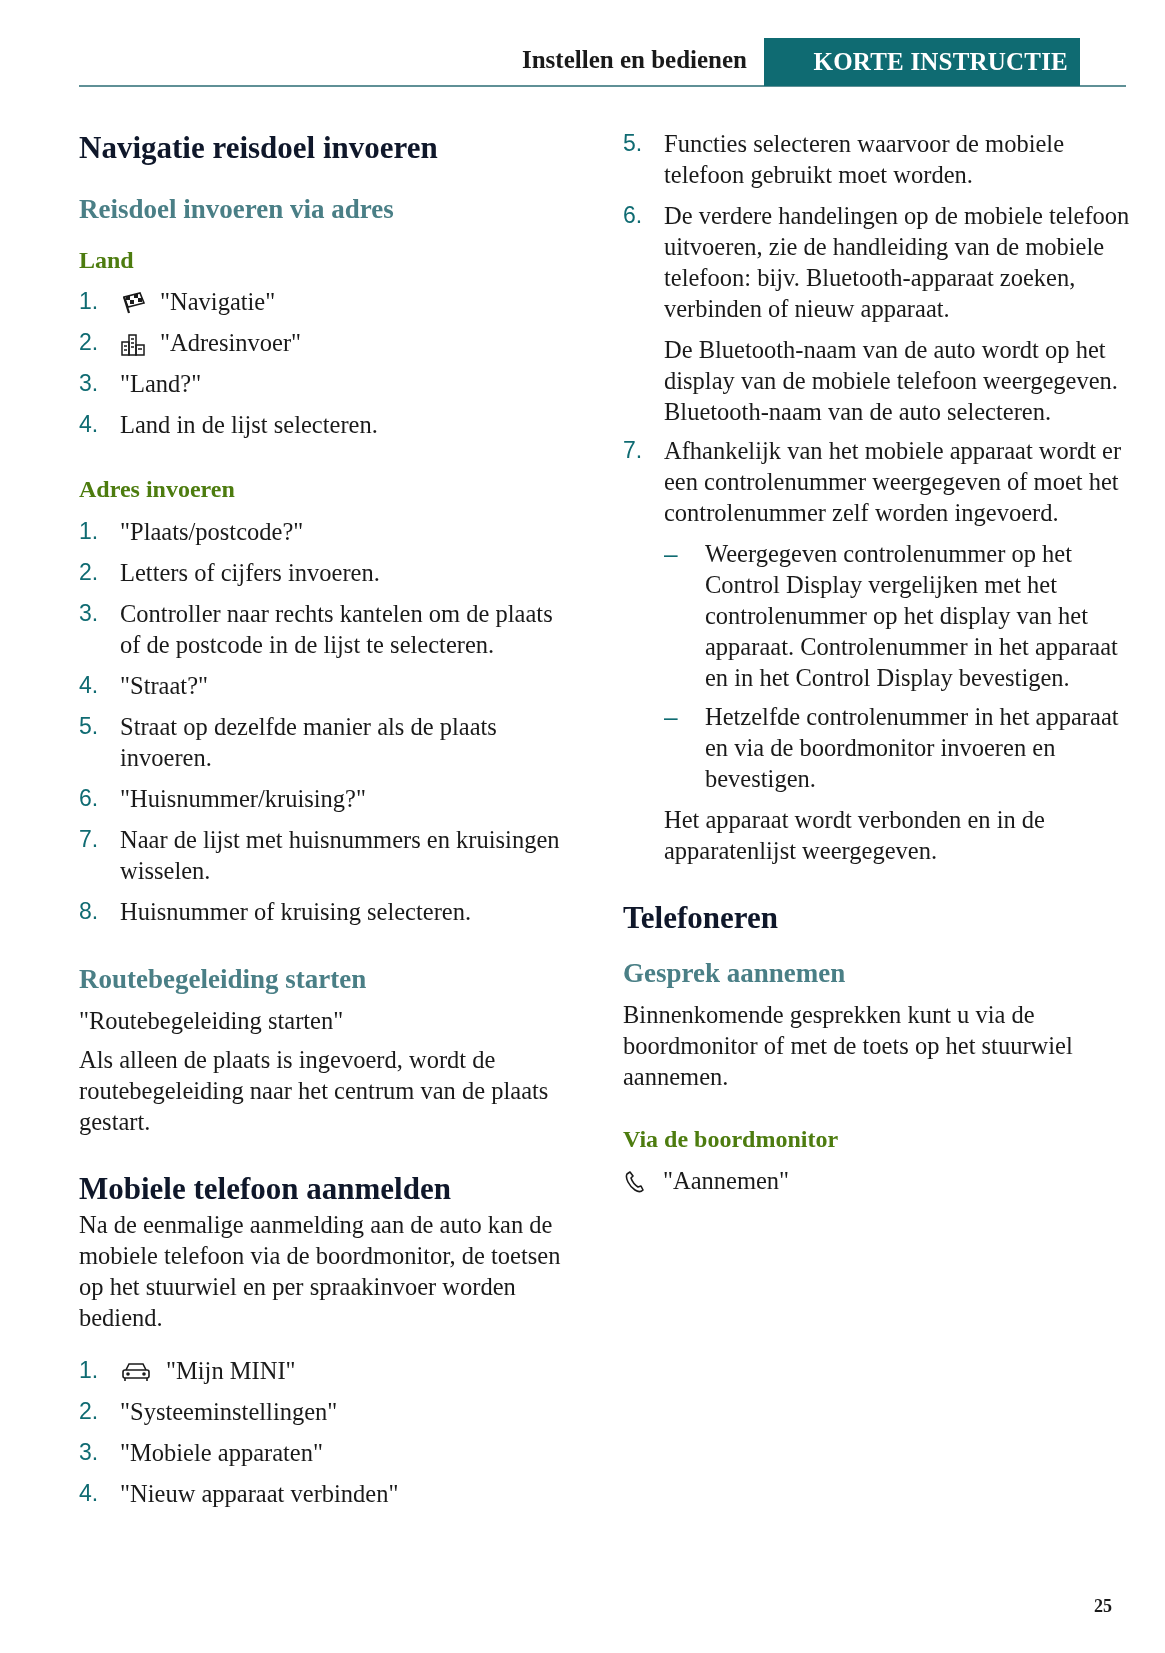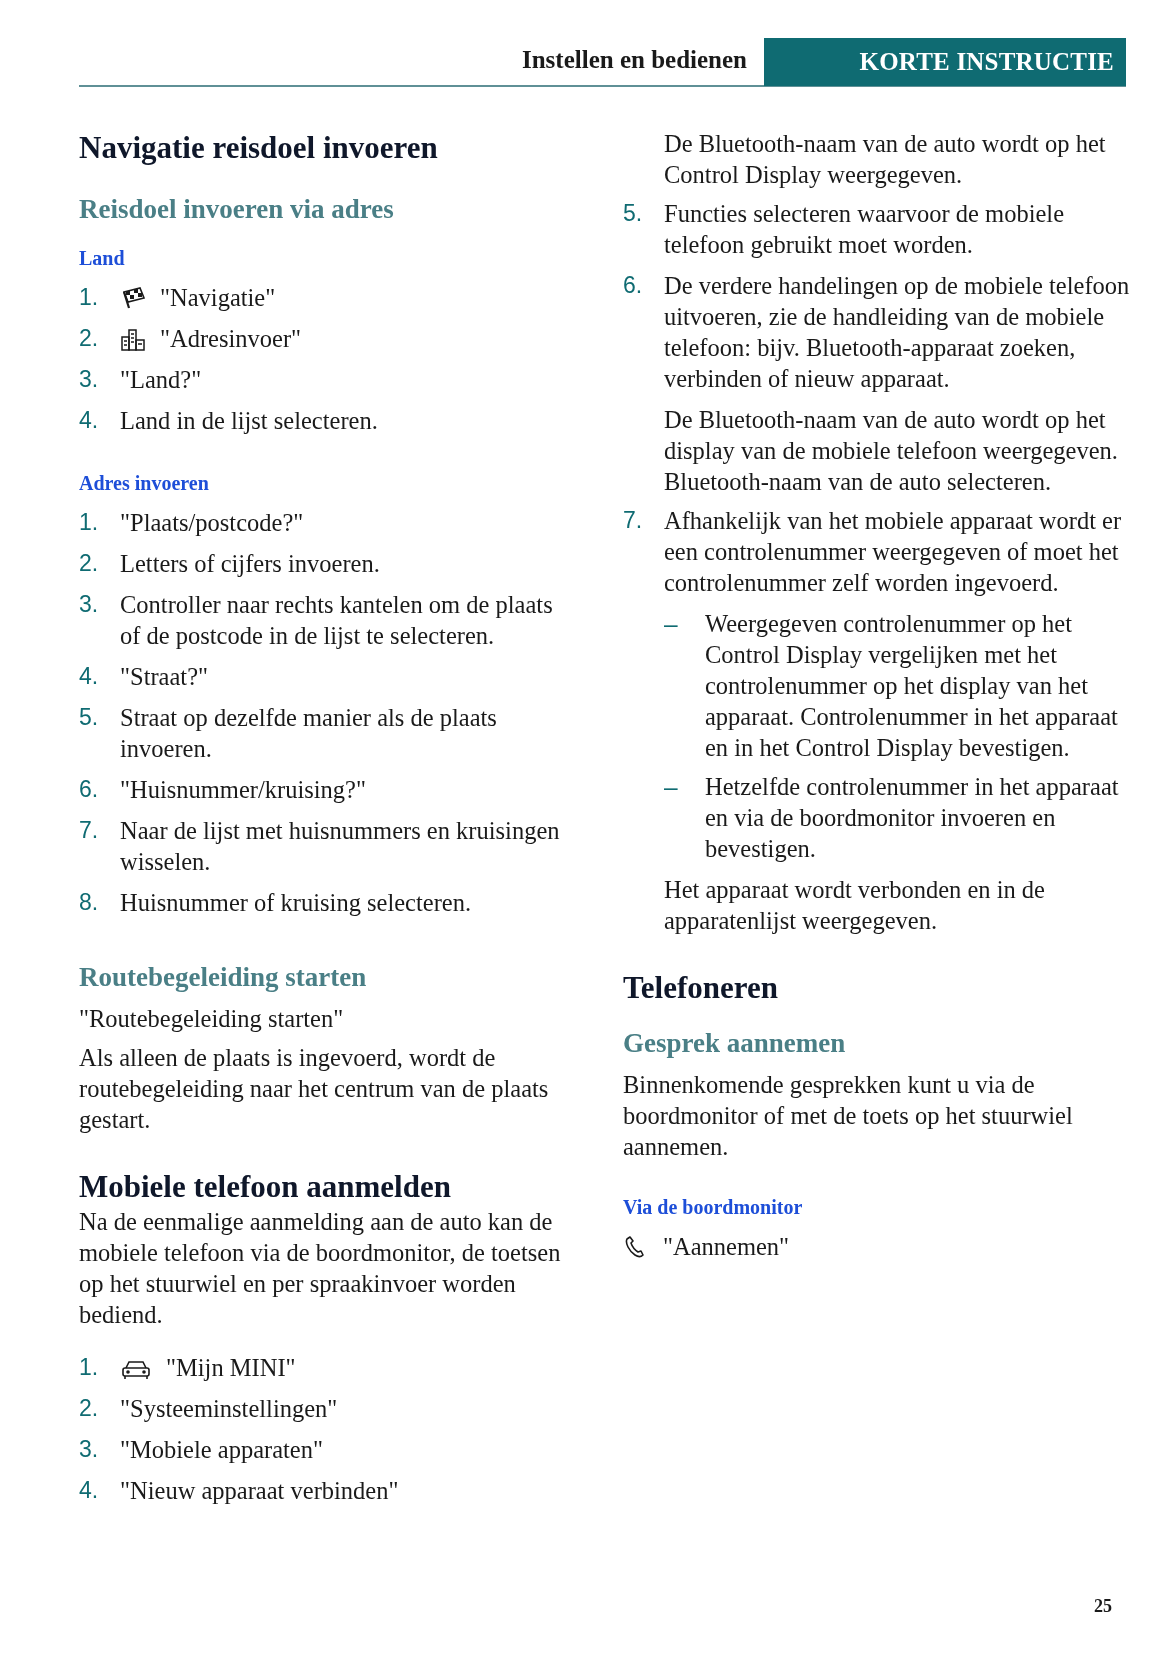--- a/index.html
+++ b/index.html
@@ -11,45 +11,45 @@
     .header-rule {
       position: absolute; left: 79px; top: 85px; width: 1047px; height: 2px;
       background: #5f9096;
     }
     .header-section {
       position: absolute; top: 46px; right: 418px;
       font-family: "Liberation Serif", "DejaVu Serif", serif;
       font-weight: bold; font-size: 25px; color: #1a1a1a; white-space: nowrap;
     }
     .header-bar {
-      position: absolute; left: 764px; top: 38px; width: 362px; height: 48px;
+      position: absolute; left: 764px; top: 38px; width: 316px; height: 48px;
       background: #0f6b72; box-sizing: border-box; padding-right: 12px;
       display: flex; align-items: center; justify-content: flex-end;
     }
     .header-bar-label {
       font-family: "Liberation Serif", "DejaVu Serif", serif;
       font-weight: bold; font-size: 25px; color: #ffffff; letter-spacing: 0.2px;
     }
     .col { position: absolute; top: 130px; width: 490px; }
     .col-left { left: 79px; }
     .col-right { left: 623px; width: 510px; top: 128px; }
 
     .h1 {
       font-family: Liberation Serif, serif;
       font-weight: bold; font-size: 31px; color: #0f172a; margin: 0 0 28px 0;
       line-height: 1.15;
     }
     .h2 {
       font-family: "Liberation Serif", "DejaVu Serif", serif;
-      font-weight: bold; font-size: 27px; color: #4a7f86; margin: 8px 0 22px 0;
+      font-weight: bold; font-size: 27px; color: #4a7f86; margin: 1px 0 22px 0;
       line-height: 1.15;
     }
     .h3 {
       font-family: "Liberation Serif", "DejaVu Serif", serif;
-      font-weight: bold; font-size: 20px; color: #1d4ed8; margin: 0 0 12px 0;
+      font-weight: bold; font-size: 24px; color: #4d7c0f; margin: 0 0 12px 0;
       line-height: 1.15;
     }
     .p {
       font-family: "Liberation Serif", "DejaVu Serif", serif;
       font-size: 24.5px; line-height: 31px; margin: 0 0 8px 0; color: #1a1a1a;
     }
     .ol { list-style: none; margin: 0; padding: 0; }
     .li {
       position: relative; padding-left: 41px; margin-bottom: 10px;
       font-family: "Liberation Serif", "DejaVu Serif", serif;
@@ -176,21 +176,20 @@
           </svg>
       </span><span>"Mijn MINI"</span>
     </li>
     <li class="li"><span class="num">2.</span><span>"Systeeminstellingen"</span></li>
     <li class="li"><span class="num">3.</span><span>"Mobiele apparaten"</span></li>
     <li class="li"><span class="num">4.</span><span>"Nieuw apparaat verbinden"</span></li>
   </ol>
 </div>
 
 <div class="col col-right">
-  <p class="p indent">De Bluetooth-naam van de auto wordt op het Control Display weergegeven.</p>
   <ol class="ol">
     <li class="li"><span class="num">5.</span><span>Functies selecteren waarvoor de mo­biele telefoon gebruikt moet worden.</span></li>
     <li class="li"><span class="num">6.</span><span>De verdere handelingen op de mobiele telefoon uitvoeren, zie de handleiding van de mobiele telefoon: bijv. Bluetooth-apparaat zoeken, verbinden of nieuw ap­paraat.</span></li>
   </ol>
   <p class="p indent">De Bluetooth-naam van de auto wordt op het display van de mobiele telefoon weergegeven. Bluetooth-naam van de auto selecteren.</p>
   <ol class="ol">
     <li class="li"><span class="num">7.</span><span>Afhankelijk van het mobiele apparaat wordt er een controlenummer weerge­geven of moet het controlenummer zelf worden ingevoerd.</span></li>
   </ol>
   <ul class="dash-list">
     <li class="dash-item"><span class="dash">–</span><span>Weergegeven controlenummer op het Control Display vergelijken met het controlenummer op het display van het apparaat. Controlenummer in het apparaat en in het Control Dis­play bevestigen.</span></li>

